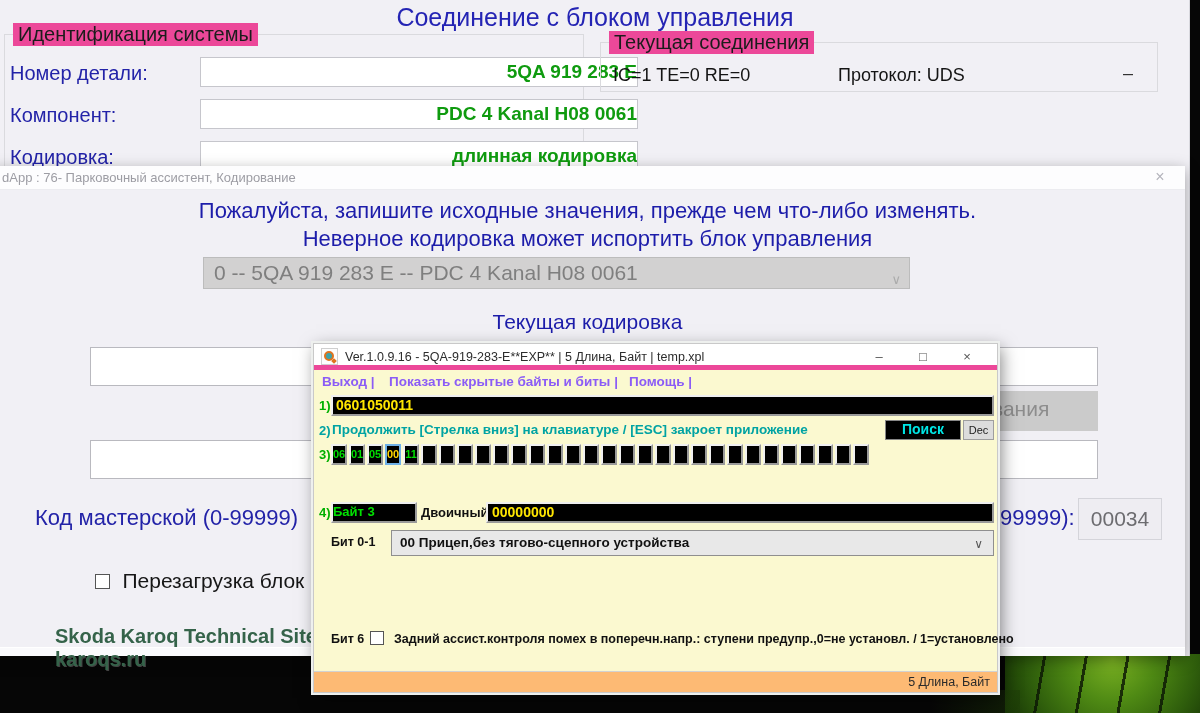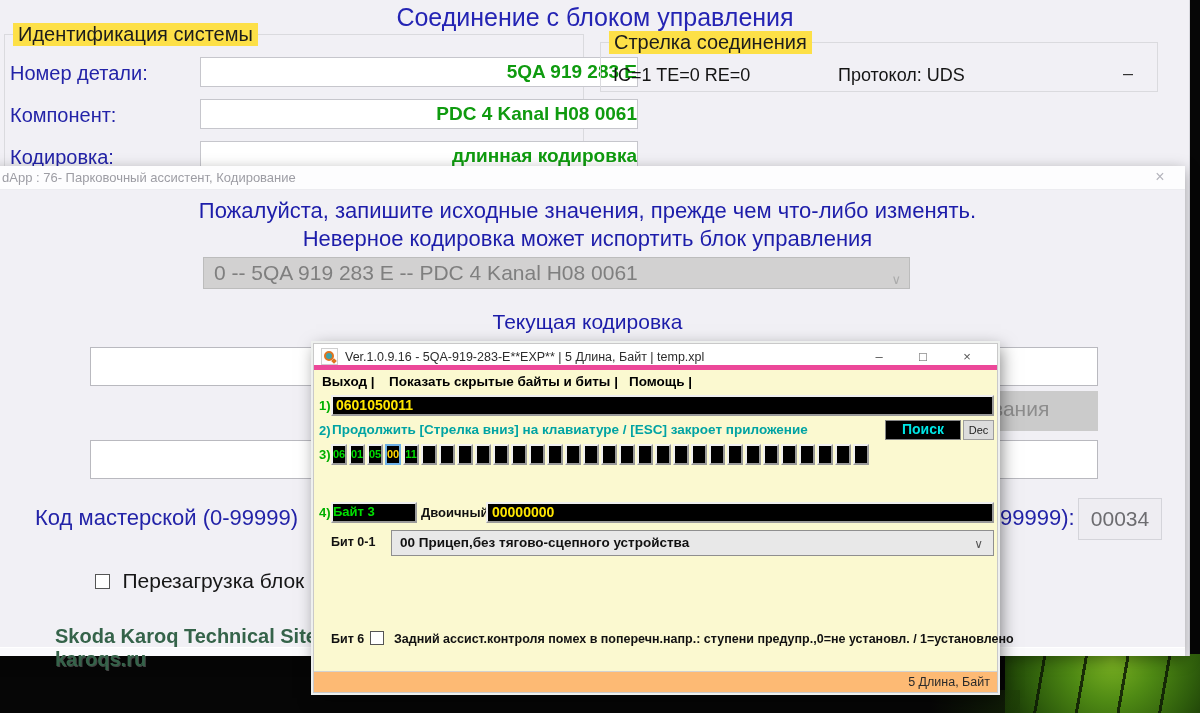--- a/index.html
+++ b/index.html
@@ -15,21 +15,21 @@
   }
   .grass-fade { position:absolute; left:930px; top:690px; width:90px; height:23px;
            background:linear-gradient(90deg, rgba(0,0,0,0), #1d3a08); opacity:.5; }
 
   
   .main-window { position:absolute; left:0; top:0; width:1190px; height:656px;
                  background:#f1f0f5; border-right:1px solid #d8d8de; }
   .main-title { position:absolute; left:0; top:3px; width:1190px; text-align:center;
                 color:#2424b4; font-size:25px; }
   .groupbox { position:absolute; border:1px solid #dadade; }
-  .group-label { position:absolute; top:-12px; left:8px; background:#fde047;
+  .group-label { position:absolute; top:-12px; left:8px; background:#ec4899;
                  padding:0 5px; color:#1c1c1c; font-size:20px; white-space:nowrap; }
   .gb-ident { left:4px; top:34px; width:580px; height:135px; }
   .gb-status { left:600px; top:42px; width:558px; height:50px; }
   .status-flags { position:absolute; left:12px; top:22px; font-size:18px; color:#141414; }
   .status-protocol { position:absolute; left:237px; top:22px; font-size:18px; color:#141414; }
   .status-dash { position:absolute; left:522px; top:20px; font-size:18px; color:#333; }
   .id-label { position:absolute; color:#2323a8; font-size:20px; white-space:nowrap; }
   .id-field { position:absolute; left:200px; width:438px; height:30px; background:#fff;
               border:1px solid #c6c6cc; color:#0f9b0f; font-size:19px; font-weight:bold;
               text-align:right; line-height:28px; white-space:nowrap; overflow:hidden; }
@@ -82,21 +82,21 @@
   .ew-icon { position:absolute; left:7px; top:4px; width:17px; height:17px;
              border:1px solid #cfcfcf; background:#fdfdfd; }
   .ew-icon i { position:absolute; left:2px; top:2px; width:10px; height:10px; border-radius:50%;
                border:2px solid #e0731e; background:#3fa3a8; display:block; }
   .ew-icon b { position:absolute; right:1px; bottom:1px; width:4px; height:4px; background:#e0731e;
                display:block; transform:rotate(45deg); }
   .ew-title { position:absolute; left:31px; top:6px; color:#2c2c2c; font-size:12.5px; white-space:nowrap; }
   .ew-btns { position:absolute; right:8px; top:0; height:26px; display:flex; }
   .ew-btn { width:44px; text-align:center; line-height:26px; color:#555; font-size:13px; }
   .ew-menubar { position:absolute; left:0; top:26px; width:100%; height:24px; }
-  .ew-menu-item { position:absolute; top:4px; color:#000000; font-size:13.5px; font-weight:bold;
+  .ew-menu-item { position:absolute; top:4px; color:#8b5cf6; font-size:13.5px; font-weight:bold;
                   white-space:nowrap; }
   .ew-row-num { position:absolute; left:5px; font-size:13px; font-weight:bold; }
   .num-green { color:#00b000; } .num-teal { color:#00a3a3; }
   .ew-black { background:#000; border:2px solid; border-color:#efefef #9a9a9a #9a9a9a #efefef; }
   .ew-input1 { position:absolute; left:17px; top:51px; width:663px; height:21px;
                color:#ffe600; font-size:14px; font-weight:bold; line-height:17px; padding-left:3px; }
   .ew-hint { position:absolute; left:18px; top:78px; color:#00a3a3; font-size:13.5px;
              font-weight:bold; white-space:nowrap; }
   .ew-search { position:absolute; left:571px; top:76px; width:76px; height:20px;
                color:#00e5e5; font-size:14px; font-weight:bold; line-height:16px; padding-left:16px;
@@ -143,21 +143,21 @@
     <span class="group-label">Идентификация системы</span>
   </div>
   <div class="id-label" style="left:10px; top:62px;">Номер детали:</div>
   <div class="id-field" style="top:57px;">5QA 919 283 E</div>
   <div class="id-label" style="left:10px; top:104px;">Компонент:</div>
   <div class="id-field" style="top:99px;">PDC 4 Kanal   H08 0061</div>
   <div class="id-label" style="left:10px; top:146px;">Кодировка:</div>
   <div class="id-field" style="top:141px;">длинная кодировка</div>
 
   <div class="groupbox gb-status">
-    <span class="group-label">Стрелка соединения</span>
+    <span class="group-label">Текущая соединения</span>
     <span class="status-flags">IC=1  TE=0   RE=0</span>
     <span class="status-protocol">Протокол: UDS</span>
     <span class="status-dash">–</span>
   </div>
 </div>
 
 <div class="coding-dialog">
   <div class="cd-titlebar">
     <span class="cd-title">dApp : 76- Парковочный ассистент,  Кодирование</span>
     <span class="cd-close">×</span>

